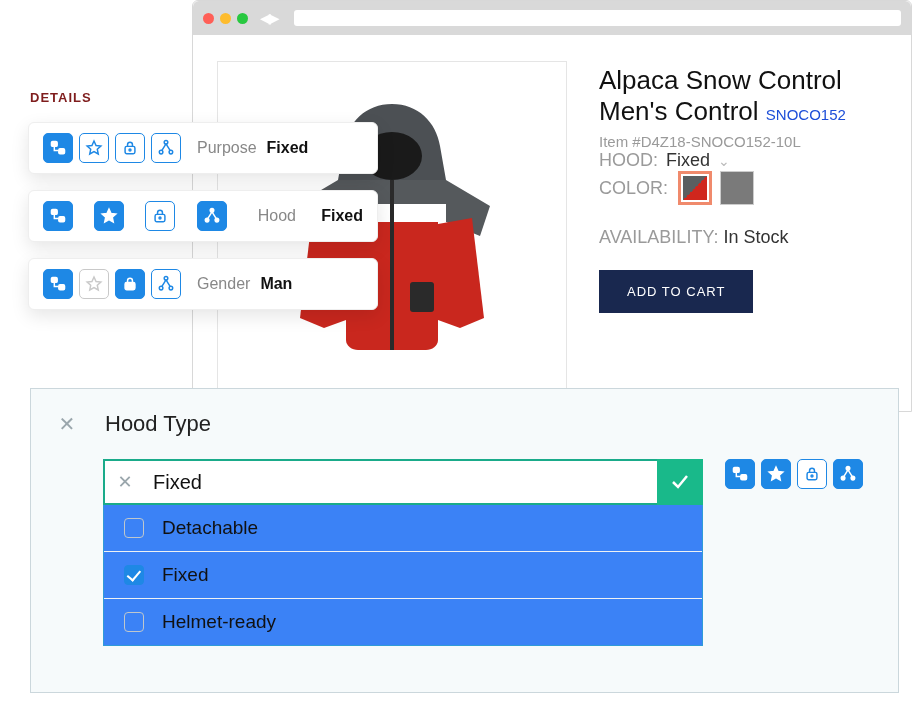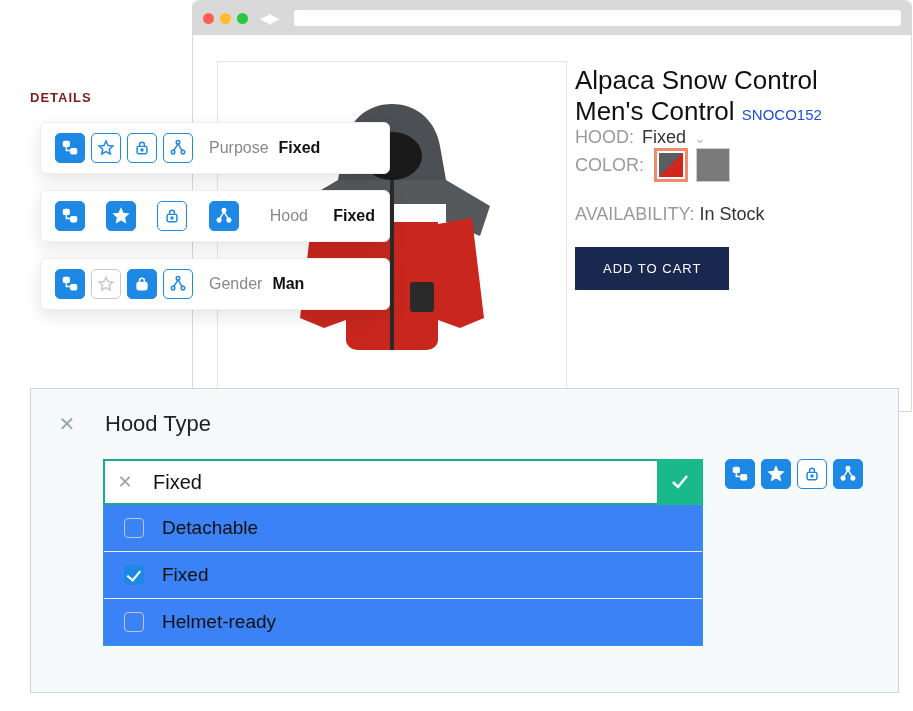--- a/index.html
+++ b/index.html
@@ -35,21 +35,21 @@
   .dot { width:11px; height:11px; border-radius:50%; }
   .dot.red{background:#ff5f57;} .dot.yellow{background:#febc2e;} .dot.green{background:#28c840;}
   .nav-arrows { color:#fff; font-size:14px; letter-spacing:-2px; margin-left:4px;}
   .addr {
     flex:1; height:16px; background:#fff; border-radius:3px; margin-left:8px;
   }
 
   .browser-body {
     display:flex;
     padding: 26px 24px 20px 24px;
-    gap: 8px;
+    gap: 32px;
   }
 
   
   .product-image {
     width: 350px;
     height: 330px;
     border: 1px solid #e5e5e5;
     position: relative;
     display:flex;
     align-items:center;
@@ -81,21 +81,21 @@
     padding:14px 28px; font-size:13px; letter-spacing:1px; cursor:pointer;
   }
 
   
   .details-label {
     position:absolute; left:30px; top:90px;
     font-size:13px; letter-spacing:1px; color:#7f1d1d;font-weight:bold;
   }
   .detail-card {
     position:absolute;
-    left:40px;
+    left:28px;
     width:350px;
     background:#fff;
     border:1px solid #eee;
     border-radius:6px;
     box-shadow: 0 6px 18px rgba(0,0,0,0.10);
     display:flex;
     align-items:center;
     padding:10px 14px;
     gap:6px;
   }
@@ -232,20 +232,21 @@
       </svg>
       <div class="carousel-arrows">‹ ›</div>
     </div>
 
     <div class="product-info">
       <div class="product-title">
         <span>Alpaca Snow Control</span><br>
         <span>Men's Control</span>
         <span class="product-sku-inline">SNOCO152</span>
       </div>
+      <div class="product-item">Item #D4Z18-SNOCO152-10L</div>
 
       <div class="attr-row">
         <span>HOOD:</span>
         <span class="val">Fixed</span>
         <span class="chevron">⌄</span>
       </div>
 
       <div class="swatches">
         <span class="swatches-label">COLOR:</span>
         <div id="swatch-container" style="display:flex;gap:8px;">

